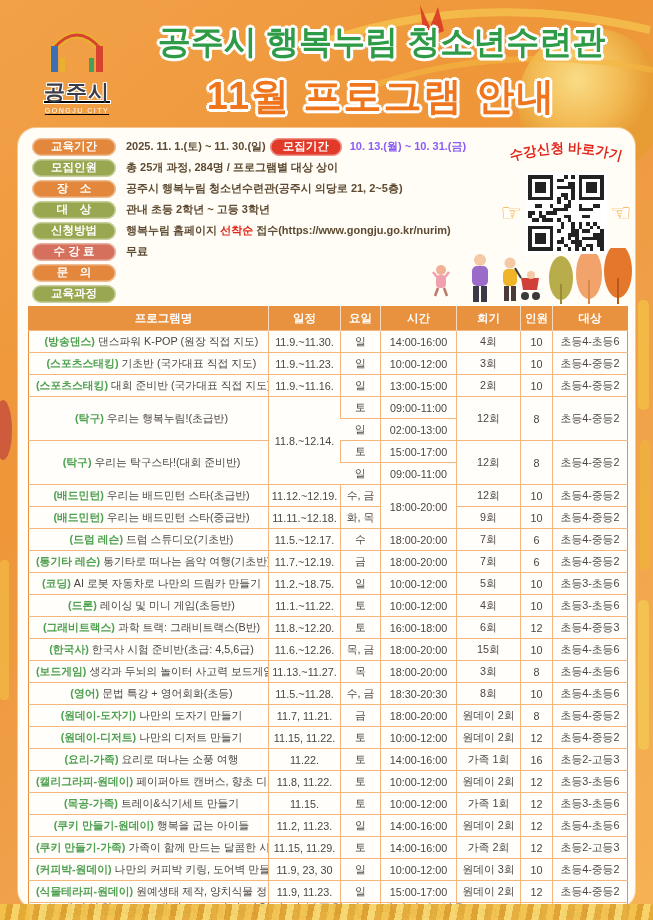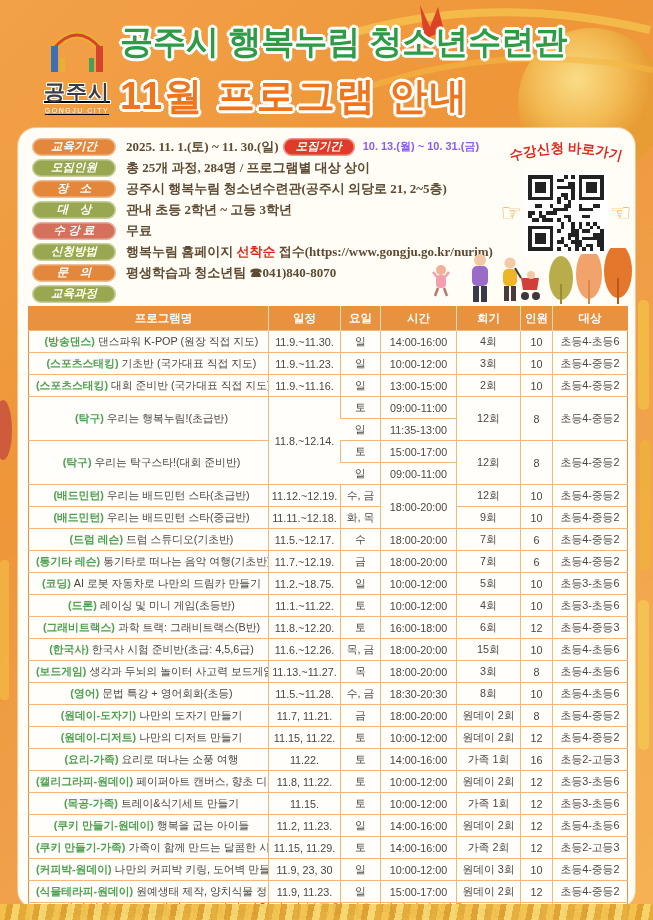--- a/index.html
+++ b/index.html
@@ -6,36 +6,36 @@
   body{width:653px;height:920px;overflow:hidden;font-family:"Liberation Sans",sans-serif;}
   .poster{position:relative;width:653px;height:920px;overflow:hidden;
     background:linear-gradient(140deg,#f2a149 0%,#ee9638 35%,#f0a04a 60%,#f6b254 100%);}
   svg.bg-decor{position:absolute;inset:0;z-index:0;}
   
   .p-header{position:absolute;top:0;left:0;right:0;height:128px;z-index:2;display:flex;align-items:center;}
   .logo{position:absolute;left:34px;top:28px;width:86px;text-align:center;text-decoration:underline;}
   .logo-kr{font-size:21px;font-weight:bold;color:#3c3c46;letter-spacing:1px;
     text-shadow:-1px -1px 0 #fff,1px -1px 0 #fff,-1px 1px 0 #fff,1px 1px 0 #fff;}
   .logo-en{font-size:7px;color:#fff;letter-spacing:1.5px;margin-top:1px;}
-  .titles{position:absolute;left:120px;right:10px;top:20px;}
+  .titles{position:absolute;left:120px;right:10px;top:20px;text-align:center;}
   .t-outline{text-shadow:-2px -2px 0 #fff,2px -2px 0 #fff,-2px 2px 0 #fff,2px 2px 0 #fff,0 -3px 0 #fff,0 3px 0 #fff,-3px 0 0 #fff,3px 0 0 #fff;}
   .title1{font-size:33px;font-weight:bold;color:#2e9b47;letter-spacing:0px;}
   .title2{font-size:38px;font-weight:bold;color:#f0761e;margin-top:6px;letter-spacing:2px;}
   
   .card{position:absolute;left:18px;top:128px;width:617px;height:780px;background:#fffdf6;
     border-radius:18px;z-index:1;box-shadow:0 0 0 1px rgba(255,255,255,.4);}
   
   .info{position:absolute;left:14px;top:8px;width:470px;}
   .info-row{height:21px;display:flex;align-items:center;white-space:nowrap;}
   .pill{display:inline-flex;align-items:center;justify-content:center;width:84px;height:18px;
     border-radius:10px;color:#fff;font-size:11.5px;font-weight:bold;flex:0 0 auto;margin-right:10px;
-    box-shadow:inset 0 0 0 1.5px rgba(255,255,255,.45);font-style:italic;}
+    box-shadow:inset 0 0 0 1.5px rgba(255,255,255,.45);}
   .pill.orange{background:#e2873b;} .pill.green{background:#99a850;} .pill.red{background:#d4705b;}
   .pill.redpill{background:#e23a28;width:72px;margin-left:4px;margin-right:8px;}
-  .ival{font-size:13px;font-weight:bold;color:#5e4a31;font-family:Liberation Serif, serif;}
+  .ival{font-size:11px;font-weight:bold;color:#5e4a31;}
   .ival .red{color:#e0261b;}
   .redval{font-size:11px;font-weight:bold;color:#8b5cf6;}
   
   .qr-block{position:absolute;left:472px;top:10px;width:152px;text-align:center;z-index:3;}
   .qr-row{display:flex;align-items:center;justify-content:center;gap:3px;}
   .hand{font-size:24px;color:#f4a93c;text-shadow:0 0 1px #fff;line-height:1;}
   .qr-svg{width:76px;height:76px;background:#fff;padding:3px;}
   
   .scene{position:absolute;left:407px;top:120px;width:212px;height:58px;z-index:2;}
   
@@ -115,30 +115,29 @@
         </div>
         <div class="info-row">
           <span class="pill orange">장　소</span>
           <span class="ival"><span>공주시 행복누림 청소년수련관(공주시 의당로 21, 2~5층)</span></span>
         </div>
         <div class="info-row">
           <span class="pill green">대　상</span>
           <span class="ival"><span>관내 초등 2학년 ~ 고등 3학년</span></span>
         </div>
         <div class="info-row">
+          <span class="pill green">신청방법</span>
+          <span class="ival"><span>행복누림 홈페이지 </span><span class="red">선착순</span><span> 접수(https://www.gongju.go.kr/nurim)</span></span>
+        </div>
+        <div class="info-row">
           <span class="pill red">수 강 료</span>
           <span class="ival"><span>무료</span></span>
         </div>
         <div class="info-row">
-          <span class="pill green">신청방법</span>
-          <span class="ival"><span>행복누림 홈페이지 </span><span class="red">선착순</span><span> 접수(https://www.gongju.go.kr/nurim)</span></span>
-        </div>
-        <div class="info-row">
           <span class="pill orange">문　의</span>
-          <span class="ival"><span>평생학습과 청소년팀 ☎041)840-8070</span></span>
         </div>
         <div class="info-row">
           <span class="pill green">교육과정</span>
           <span class="ival"></span>
         </div>
       </div>
 
     <div class="qr-block">
       <svg width="152" height="30" viewBox="0 0 152 30">
         <defs>
@@ -448,21 +447,21 @@
             <td rowspan="2" class="prog-name"><span class="tag">(탁구) </span><span>우리는 행복누림!(초급반)</span></td>
             <td rowspan="4">11.8.~12.14.</td>
             <td>토</td>
             <td>09:00-11:00</td>
             <td rowspan="2">12회</td>
             <td rowspan="2">8</td>
             <td rowspan="2">초등4-중등2</td>
           </tr>
           <tr>
             <td>일</td>
-            <td>11:35-13:00</td>
+            <td>02:00-13:00</td>
           </tr>
           <tr>
             <td rowspan="2" class="prog-name"><span class="tag">(탁구) </span><span>우리는 탁구스타!(대회 준비반)</span></td>
             <td>토</td>
             <td>15:00-17:00</td>
             <td rowspan="2">12회</td>
             <td rowspan="2">8</td>
             <td rowspan="2">초등4-중등2</td>
           </tr>
           <tr>

